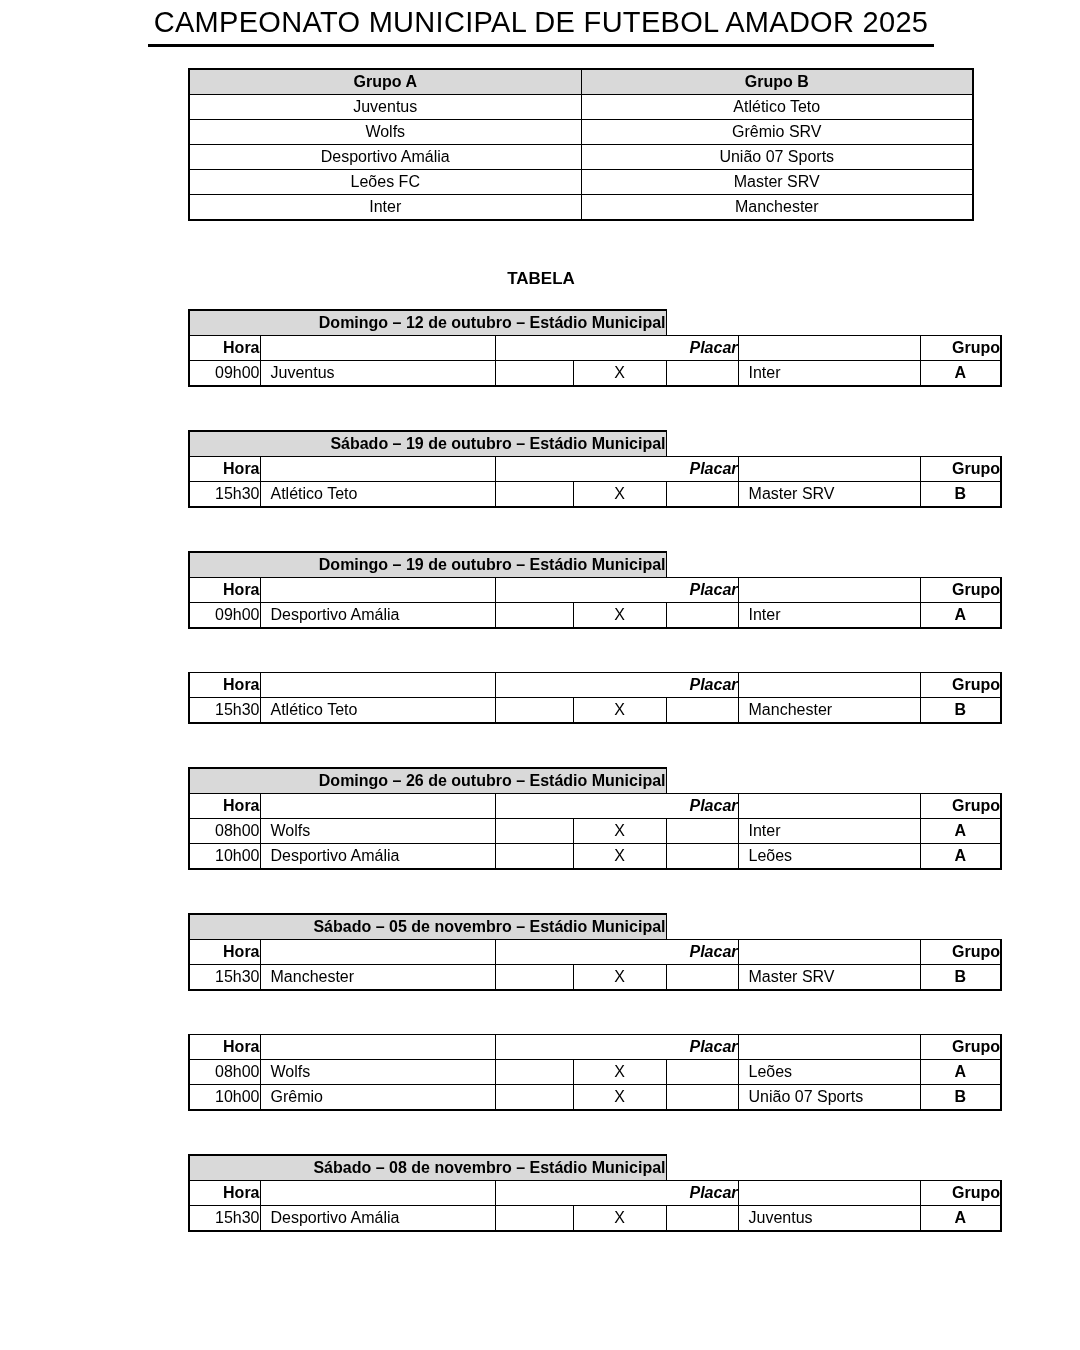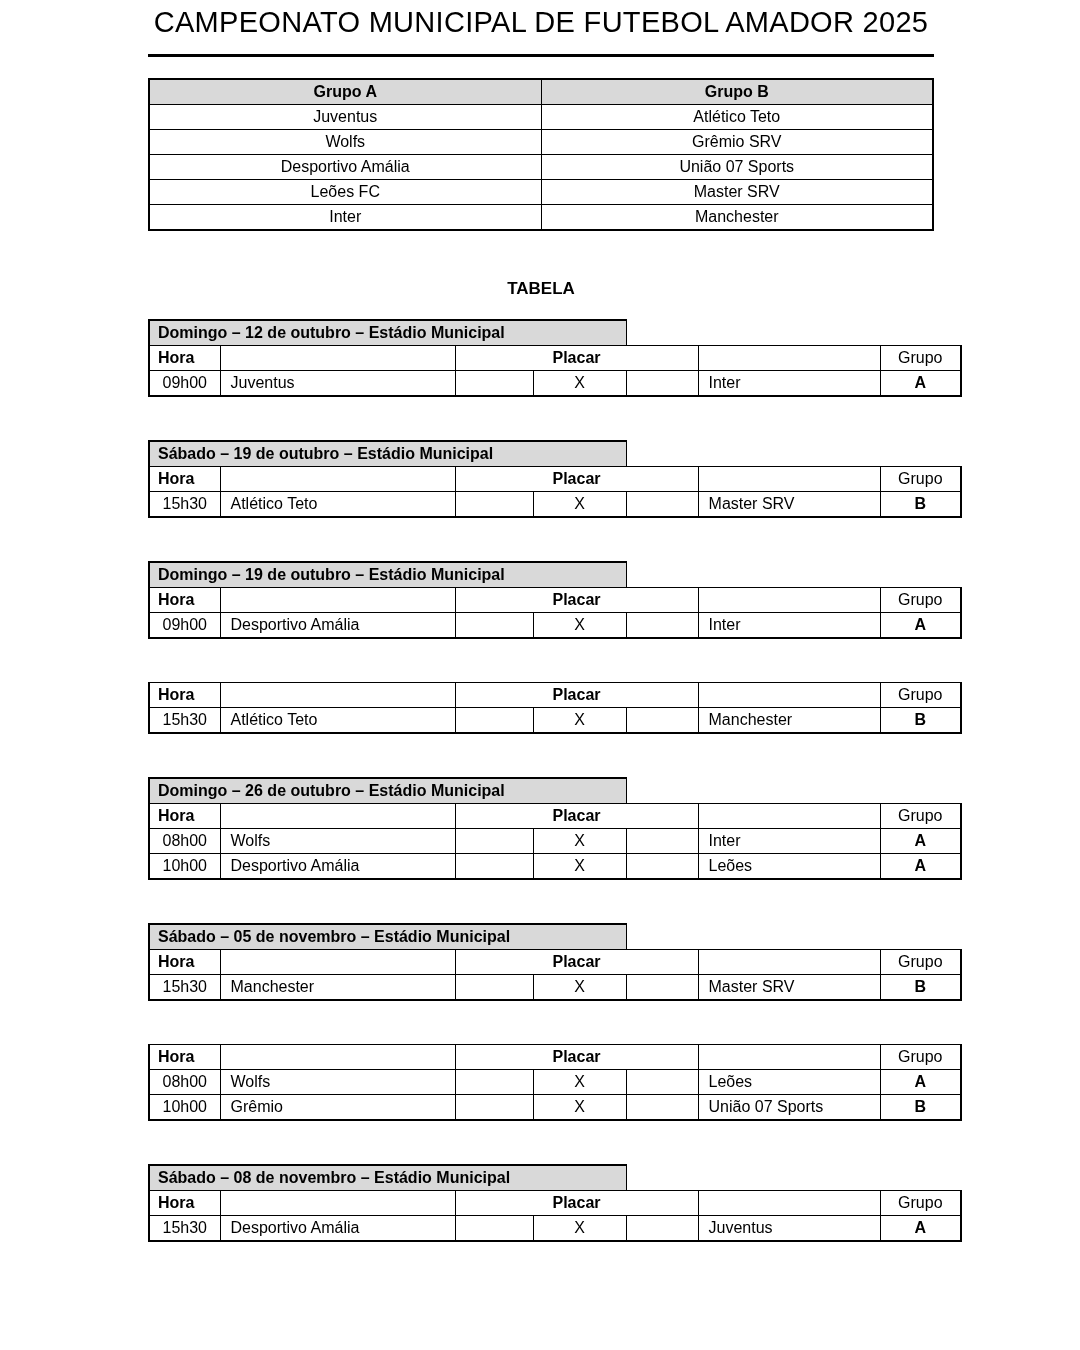--- a/index.html
+++ b/index.html
@@ -16,66 +16,66 @@
   .doc { margin-left: 148px; width: 812px; }
 
   
   .title {
     margin-top: 6px;
     width: 786px;
     text-align: center;
     font-size: 29px;
     line-height: 32px;
     font-weight: 400;
-    padding-bottom: 16px;
+    padding-bottom: 6px;
     border-bottom: 3px solid var(--line);
     letter-spacing: 0.3px;
     white-space: nowrap;
   }
 
   
   .heading {
     width: 786px;
     text-align: center;
     font-size: 17px;
     font-weight: bold;
     line-height: 20px;
   }
   .heading-grupos { margin-top: 30px; }
   .heading-tabela { margin-top: 48px; }
 
-  table { border-collapse: collapse; table-layout: fixed; }
+  table { border-collapse: collapse; table-layout: fixed; margin-left: 40px; }
   td, th { padding: 0; font-size: 16px; line-height: 24px; height: 24px; overflow: hidden; white-space: nowrap; }
 
   
   .groups-table { width: 786px; margin-top: 21px; border: 2px solid var(--line); }
   .groups-table th, .groups-table td { border: 1px solid var(--line); text-align: center; }
   .groups-table th { background: var(--shading); font-weight: bold; }
   .groups-table td { font-weight: 400; }
 
   
   #match-days { margin-top: 20px; }
   .match-table { width: 812px; }
   .match-table + .match-table { margin-top: 43px; }
   .match-table td { border: 1px solid var(--line); }
-  .match-table td:first-child { border-left: 2px solid var(--line); }
+  .match-table td:first-child { border-left: 2px solid var(--line); text-align: right; }
   .match-table td:last-child  { border-right: 2px solid var(--line); }
   .match-table tr:last-child td { border-bottom: 2px solid var(--line); }
   .date-bar {
     background: var(--shading);
     font-weight: bold;
     text-align: left;
     padding-left: 8px;
     border-top: 2px solid var(--line) !important;
     border-left: 2px solid var(--line) !important;
   }
   .ghost { border: none !important; background: transparent; }
   .h-hora  { font-weight: bold; text-align: left; padding-left: 8px; }
-  .h-placar{ font-weight: bold; text-align: center; }
-  .h-grupo { font-weight: normal; text-align: center; }
+  .h-placar{ font-weight: bold; text-align: right; font-style: italic; }
+  .h-grupo { font-weight: bold; text-align: right; }
   .c-hora  { text-align: center; }
   .c-team  { text-align: left; padding-left: 10px; }
   .c-x     { text-align: center; }
   .c-grupo { text-align: center; font-weight: bold; }
 </style>
 </head>
 <body>
 
 <div class="page">
   <div class="doc">

